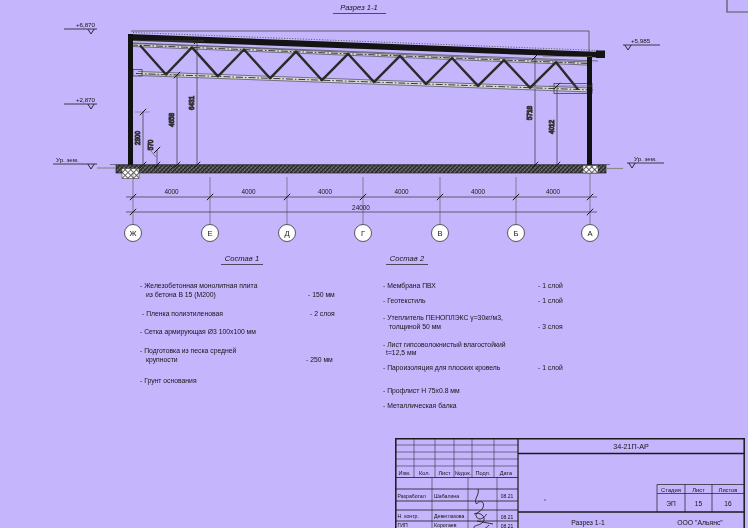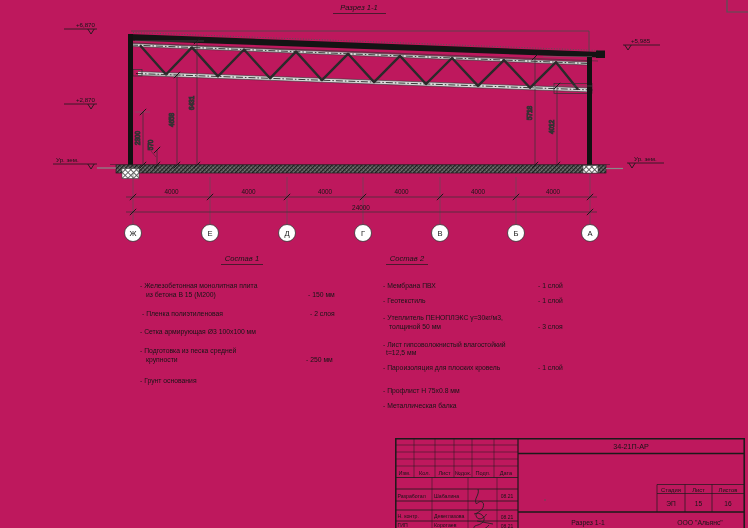--- a/index.html
+++ b/index.html
@@ -1,16 +1,16 @@
 <!DOCTYPE html>
 <html><head>
 <meta charset="utf-8">
 <style>
   html,body{margin:0;padding:0;background:#fff;}
-  .page{position:relative;width:748px;height:528px;background:#be185d;overflow:hidden;
+  .page{position:relative;width:748px;height:528px;background:#c4b5fd;overflow:hidden;
         font-family:"Liberation Sans", sans-serif;}
   svg{position:absolute;left:0;top:0;}
   svg text{fill:#161616;font-family:"Liberation Sans", sans-serif;}
   .t-dim{font-size:6.4px;}
   .t-elev{font-size:6.2px;}
   .t-axis{font-size:7.6px;}
   .t-list{font-size:6.8px;}
   .t-head{font-size:7.6px;font-style:italic;}
   .t-title{font-size:7.6px;font-style:italic;}
   .tb-small{font-size:5.6px;}

